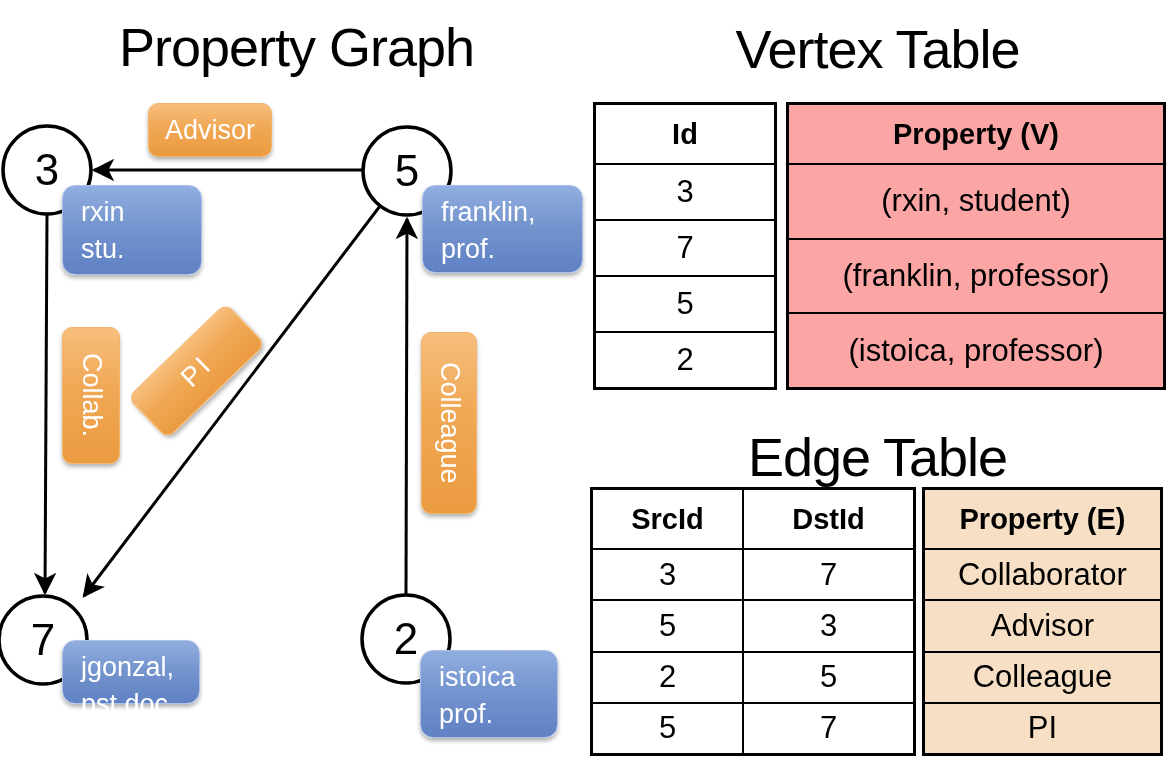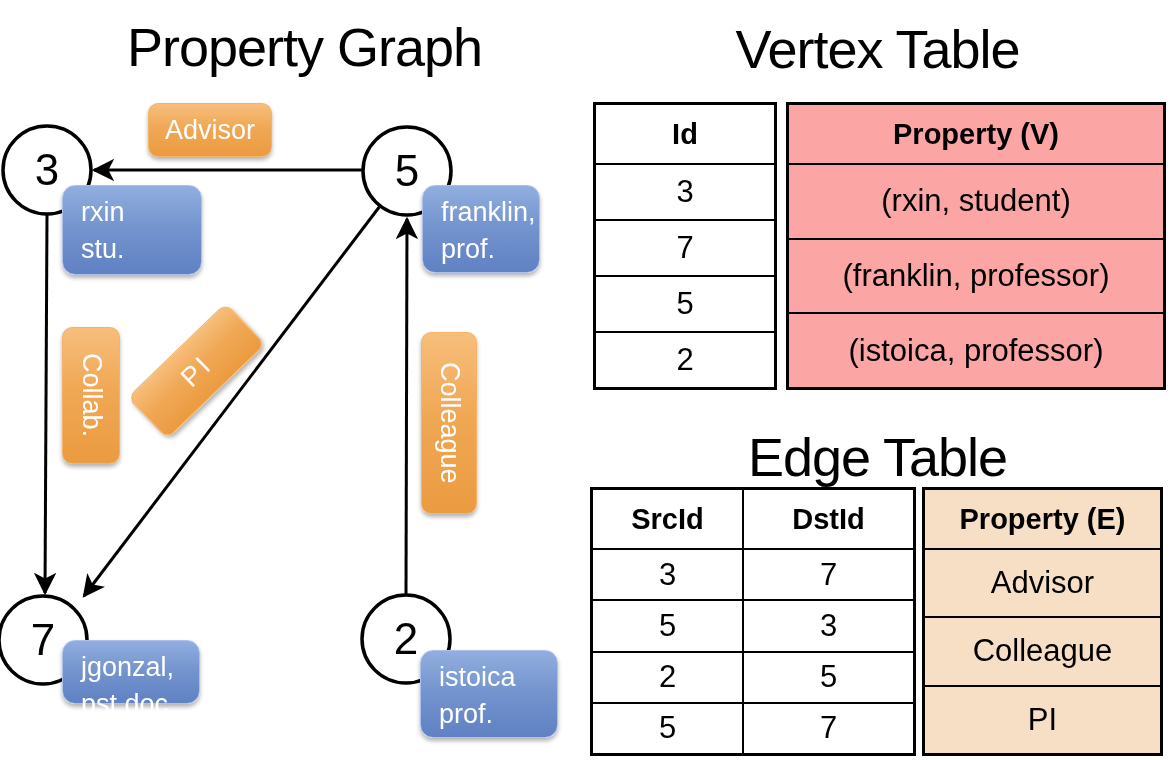--- a/index.html
+++ b/index.html
@@ -51,21 +51,21 @@
   .trow2:first-child{border-top:none;}
   .trow2.head{flex:0 0 58px;font-weight:bold;font-size:29px;text-align:right;}
   .trow2 > div{display:flex;align-items:center;justify-content:center;}
   .trow2 > div + div{border-left:2px solid #000;}
   .bg-vblue{background:#fca5a5;}
   .bg-etan{background:#F6DFC4;}
 </style>
 </head>
 <body>
 
-<div class="title" style="left:12px;top:16px;width:585px;">Property Graph</div>
+<div class="title" style="left:4px;top:16px;width:585px;">Property Graph</div>
 
 <svg width="1170" height="760">
   <defs>
     <marker id="arrow" viewBox="0 0 10 10" refX="9" refY="5" markerWidth="7.5" markerHeight="7.5" orient="auto">
       <path d="M0,0 L10,5 L0,10 L2.6,5 Z" fill="#000"></path>
     </marker>
   </defs>
 
   <line x1="362" y1="170" x2="94" y2="170" stroke="#000" stroke-width="3" marker-end="url(#arrow)"></line>
   <line x1="47" y1="214" x2="45" y2="593" stroke="#000" stroke-width="3" marker-end="url(#arrow)"></line>
@@ -80,21 +80,21 @@
 
 <div class="node-label" style="left:3px;top:126px;">3</div>
 <div class="node-label" style="left:363px;top:127px;">5</div>
 <div class="node-label" style="left:-1px;top:596px;">7</div>
 <div class="node-label" style="left:362px;top:595px;">2</div>
 
 <div class="vbox" style="left:62px;top:185px;width:140px;height:90px;">
   <div>rxin</div>
   <div>stu.</div>
 </div>
-<div class="vbox" style="left:422px;top:185px;width:118px;height:88px;">
+<div class="vbox" style="left:422px;top:185px;width:161px;height:88px;">
   <div>franklin,</div>
   <div>prof.</div>
 </div>
 <div class="vbox" style="left:62px;top:640px;width:138px;height:64px;">
   <div>jgonzal,</div>
   <div>pst.doc.</div>
 </div>
 <div class="vbox" style="left:420px;top:650px;width:138px;height:88px;">
   <div>istoica</div>
   <div>prof.</div>
@@ -142,16 +142,17 @@
     <div>5</div>
   </div>
   <div class="trow2">
     <div>5</div>
     <div>7</div>
   </div>
 </div>
 
 <div class="tcol" style="left:922px;top:487px;width:241px;height:269px;background:#F6DFC4;">
   <div class="trow head bg-etan">Property (E)</div>
+  <div class="trow bg-etan">Collaborator</div>
   <div class="trow bg-etan">Advisor</div>
   <div class="trow bg-etan">Colleague</div>
   <div class="trow bg-etan">PI</div>
 </div>
 
 </body></html>

